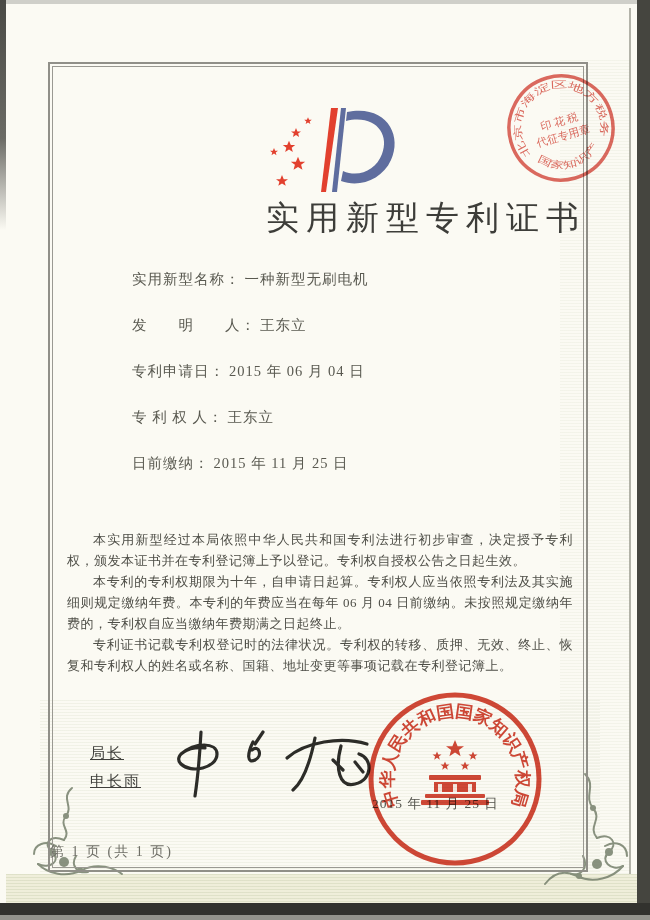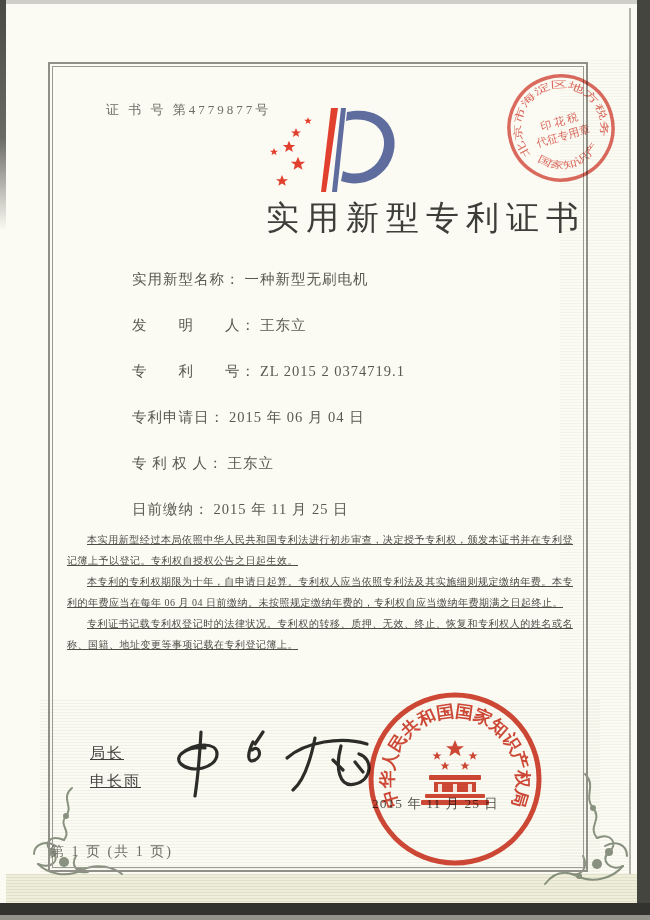--- a/index.html
+++ b/index.html
@@ -43,21 +43,21 @@
   .cert-title{
     position:absolute;left:0;top:132px;width:100%;text-align:right;
     font-size:33px;color:#3d3d39;letter-spacing:7px;font-weight:500;
   }
   .fields{position:absolute;left:38px;top:206px;width:470px;}
   .field-row{height:46px;font-size:14.5px;color:#595950;letter-spacing:1px;}
   .field-row .lbl{display:inline-block;margin-left:44px;}
   .field-row .val{margin-left:4px;margin-top:41px;}
   .paras{
     position:absolute;left:17px;top:465px;width:506px;
-    font-size:10px;line-height:21px;color:#4e4e47;text-align:justify;text-decoration:underline;
+    font-size:13px;line-height:21px;color:#4e4e47;text-align:justify;
   }
   .paras p{margin:0;text-indent:2em;letter-spacing:.5px;}
   .signer{position:absolute;left:40px;top:680px;font-size:15px;color:#3f3f3b;}
   .signer div{margin-bottom:9px;letter-spacing:2px;text-decoration:underline;}
   .signature{position:absolute;left:105px;top:660px;width:230px;height:90px;}
   .date-stamp{
     position:absolute;left:322px;top:731px;font-size:13.5px;color:#54544d;letter-spacing:1px;
   }
   .main-seal{position:absolute;left:312px;top:622px;width:186px;height:186px;
     mix-blend-mode:multiply;opacity:.92;}
@@ -115,21 +115,20 @@
     <circle cx="50" cy="36" r="3"></circle>
       <circle cx="34" cy="80" r="4"></circle>
     <circle cx="46" cy="92" r="5"></circle>
       <circle cx="64" cy="104" r="3"></circle>
   </g>
 </svg>
 
 <div class="frame">
   <div class="frame-inner"></div>
 
-  <div class="cert-number">证 书 号 第4779877号</div>
 
   <svg class="logo" viewBox="0 0 160 100">
     <defs>
       <polygon id="star" points="0,-10 2.9,-3.1 10,-3.1 4.3,1.2 6.2,8.1 0,4 -6.2,8.1 -4.3,1.2 -10,-3.1 -2.9,-3.1"></polygon>
     </defs>
 
     <polygon points="86,8 93,8 81,92 76,92" fill="#e2402e"></polygon>
 
     <polygon points="96,8 101,8 92,92 87,92" fill="#5f6d9e"></polygon>
 
@@ -146,23 +145,20 @@
   </svg>
 
   <div class="cert-title">实用新型专利证书</div>
 
   <div class="fields">
     <div class="field-row">
       <span class="lbl">实用新型名称：</span><span class="val">一种新型无刷电机</span>
     </div>
     <div class="field-row">
       <span class="lbl">发　　明　　人：</span><span class="val">王东立</span>
-    </div>
-    <div class="field-row">
-      <span class="lbl">专　　利　　号：</span><span class="val">ZL 2015 2 0374719.1</span>
     </div>
     <div class="field-row">
       <span class="lbl">专利申请日：</span><span class="val">2015 年 06 月 04 日</span>
     </div>
     <div class="field-row">
       <span class="lbl">专 利 权 人：</span><span class="val">王东立</span>
     </div>
     <div class="field-row">
       <span class="lbl">日前缴纳：</span><span class="val">2015 年 11 月 25 日</span>
     </div>

